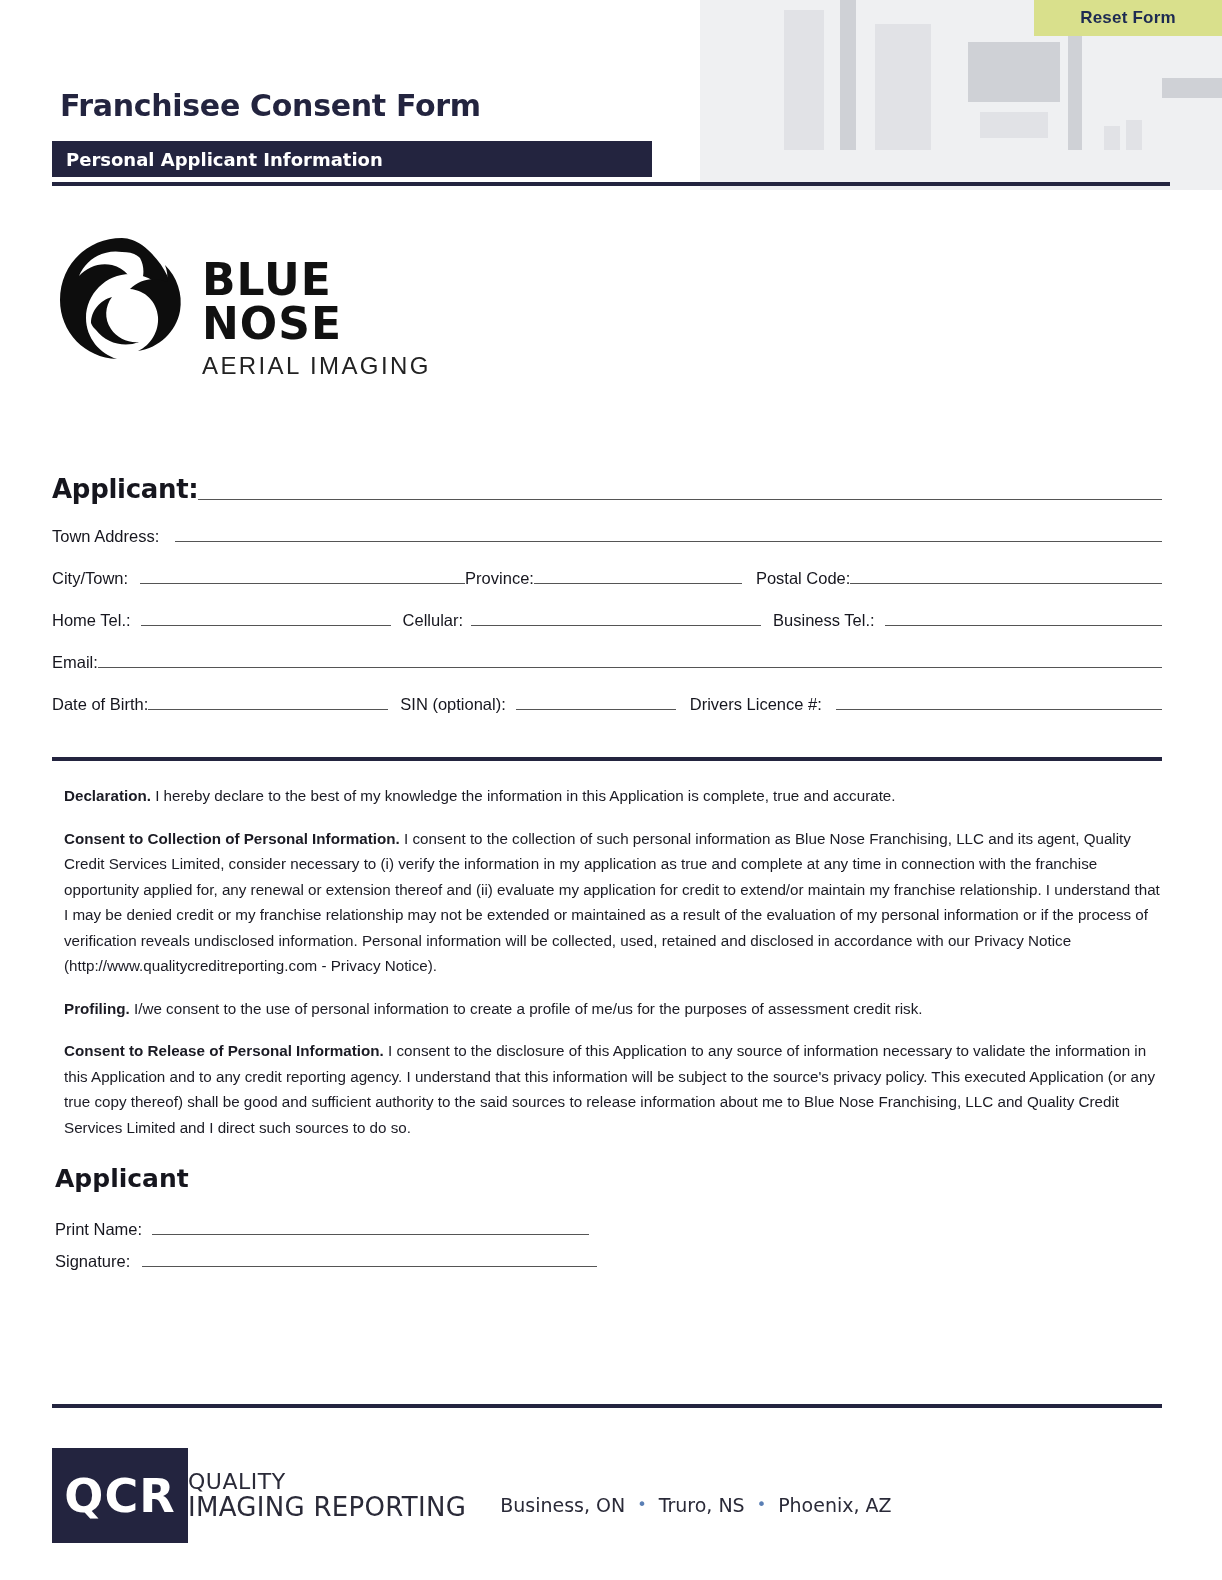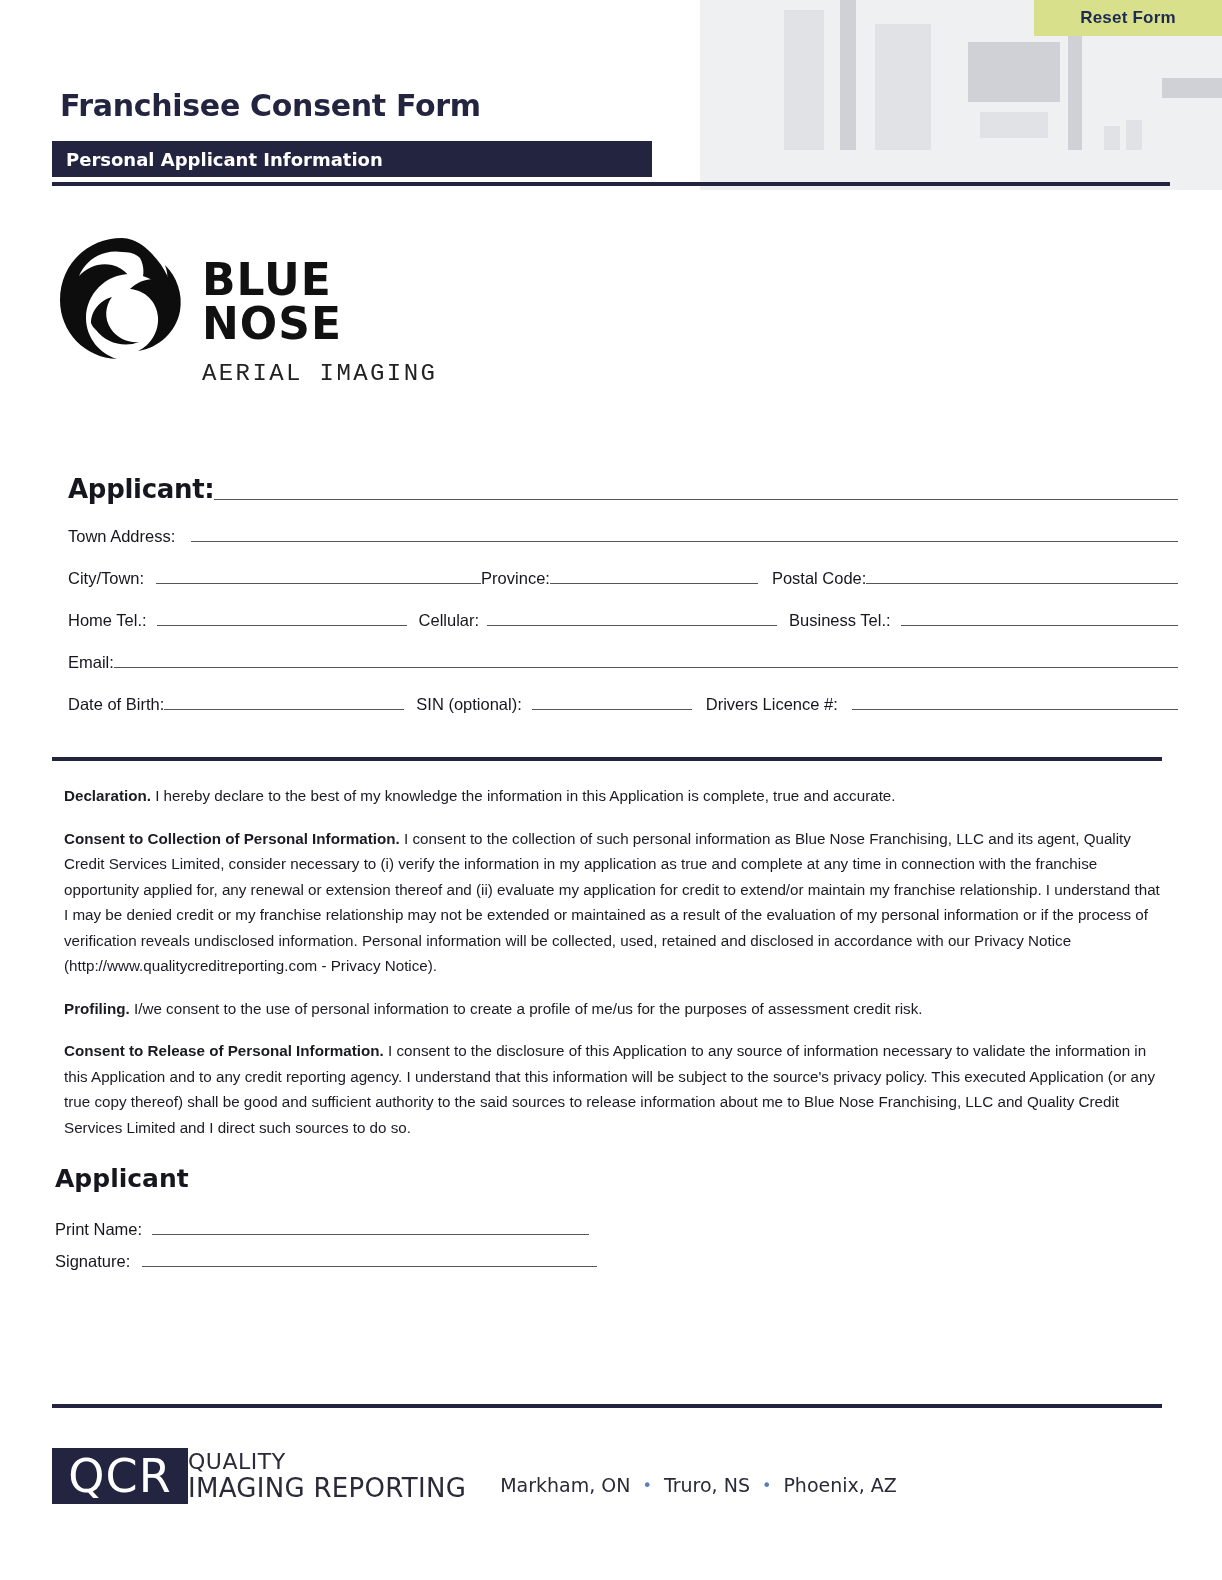--- a/index.html
+++ b/index.html
@@ -106,31 +106,31 @@
   }
   .brand-name {
     font-family: "DejaVu Sans", sans-serif;
     font-size: 44px;
     font-weight: bold;
     letter-spacing: 1px;
     color: #111;
     line-height: 1;
   }
   .brand-sub {
-    font-family: Liberation Mono, monospace;
+    font-family: Liberation Sans, sans-serif;
     font-size: 24px;
     letter-spacing: 2.4px;
     color: #222;
-    margin-top: 14px;
+    margin-top: 6px;
   }
 
   
   .form {
     position: absolute;
-    left: 68px;
+    left: 52px;
     top: 462px;
     width: 1110px;
     font-size: 16.5px;
     color: #16161e;
   }
   .row {
     position: relative;
     height: 42px;
     display: flex;
     align-items: flex-end;
@@ -204,29 +204,29 @@
   }
   .footer {
     position: absolute;
     left: 52px;
     top: 1448px;
     display: flex;
     align-items: center;
   }
   .qcr-box {
     width: 136px;
-    height: 56px;
+    height: 95px;
     background: #23243f;
     color: #fff;
     display: flex;
     align-items: center;
     justify-content: center;
     font-family: "DejaVu Sans", sans-serif;
     font-size: 46px;
-    font-weight: normal;
+    font-weight: bold;
     letter-spacing: 1px;
   }
   .qcr-words {
     margin-left: 0;
     line-height: 1.08;
     font-family: "DejaVu Sans", sans-serif;
     color: #2a2a38;
   }
   .qcr-words .w1 { font-size: 22px; letter-spacing: .5px; }
   .qcr-words .w2 { font-size: 26px; letter-spacing: .3px; }
@@ -375,21 +375,21 @@
 
   <div class="rule-bottom"></div>
 
   <div class="footer">
     <div class="qcr-box">QCR</div>
     <div class="qcr-words">
       <div class="w1">QUALITY</div>
       <div class="w2">IMAGING REPORTING</div>
     </div>
     <div class="cities">
-      <span>Markham, ON</span>
+      <span>Business, ON</span>
       <span class="dot">•</span>
       <span>Truro, NS</span>
       <span class="dot">•</span>
       <span>Phoenix, AZ</span>
     </div>
   </div>
 
 </div>
 
 </body></html>

